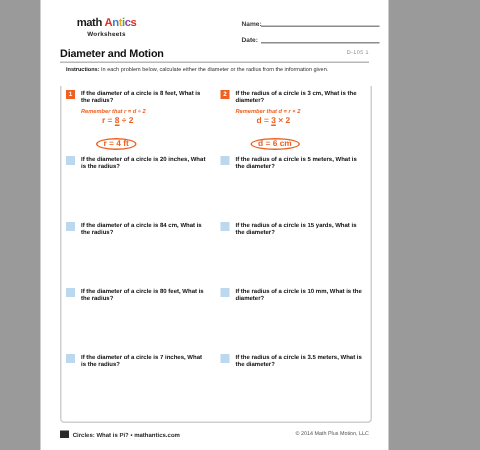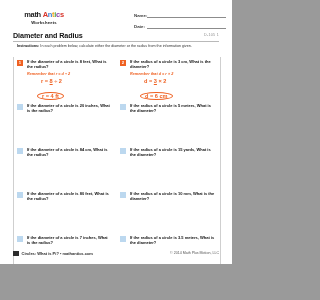--- a/index.html
+++ b/index.html
@@ -1,19 +1,20 @@
 <!DOCTYPE html>
 <html><head>
 <meta charset="utf-8">
 <style>
   html,body{margin:0;padding:0;background:#9a9a9a;}
   body{font-family:"Liberation Sans",sans-serif;}
   .page{
-    position:relative;width:232px;height:264px;background:#ffffff;
+    position:relative;width:232px;height:300px;background:#ffffff;
     overflow:hidden;
+    margin-left:27px;
   }
 
   
   .header{position:absolute;left:0;top:0;width:232px;height:30px;}
   .logo{position:absolute;left:13px;top:11px;width:62px;text-align:center;}
   .logo-line1{font-size:7.5px;font-weight:bold;letter-spacing:-.3px;line-height:8px;white-space:nowrap;}
   .logo-line1 .s0{color:#1b1b1b;}
   .logo-line1 .s1{color:#d8342a;}
   .logo-line1 .s2{color:#3a7fd5;}
   .logo-line1 .s3{color:#f2a81d;}
@@ -96,21 +97,21 @@
         <div class="nd-rule"></div>
       </div>
       <div class="nd-row">
         <div class="nd-label">Date:</div>
         <div class="nd-rule"></div>
       </div>
     </div>
   </div>
 
   <div class="titlebar">
-    <div class="title">Diameter and Radius</div>
+    <div class="title">Diameter and Motion</div>
     <div class="pagecode">D-105  1</div>
   </div>
   <div class="title-rule"></div>
 
   <div class="instr">
     <b>Instructions:</b><span> In each problem below, calculate either the diameter or the radius from the information given.</span>
   </div>
 
   <div class="sheetbox"></div>
 

